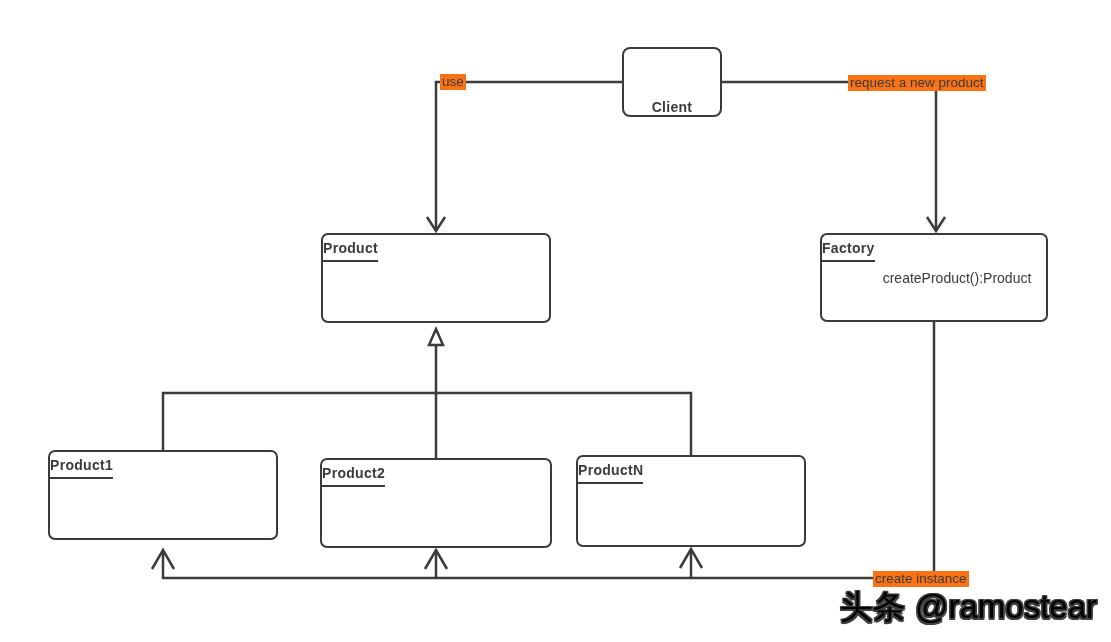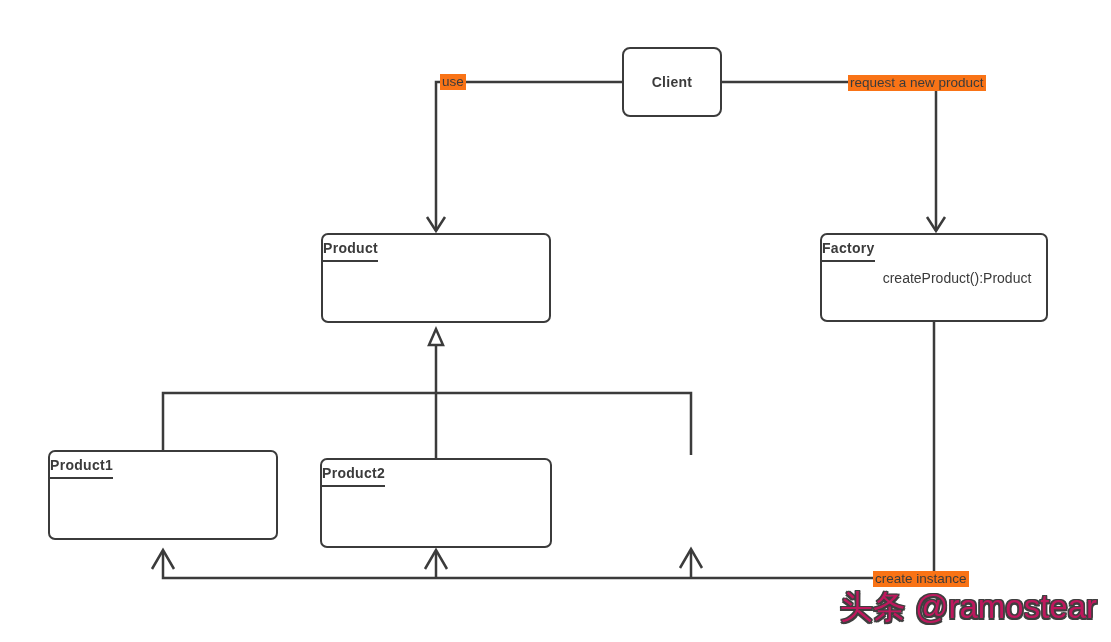--- a/index.html
+++ b/index.html
@@ -46,42 +46,42 @@
     align-items: center;
     padding-left: 8px;
     font-size: 14px;
   }
   .simple-box {
     position: absolute;
     background: #ffffff;
     border: 2.5px solid #3b3b3b;
     border-radius: 8px;
     display: flex;
-    align-items: center;
+    align-items: flex-end;
     justify-content: center;
     font-weight: bold;
     font-size: 14px;
     letter-spacing: 0.3px;
   }
   .edge-label {
     position: absolute;
     background: #f97316;
     font-size: 13.5px;
     line-height: 16px;
     padding: 0 2px;
     white-space: nowrap;
   }
   .watermark {
     position: absolute;
     right: 14px;
     bottom: 12px;
     font-size: 33px;
     font-weight: 500;
     white-space: nowrap;
-    color: #be185d;
+    color: #000000;
     text-shadow:
       -1.5px -1.5px 0 #3f3f3f,  1.5px -1.5px 0 #3f3f3f,
       -1.5px  1.5px 0 #3f3f3f,  1.5px  1.5px 0 #3f3f3f,
       -1.5px  0     0 #3f3f3f,  1.5px  0     0 #3f3f3f,
        0     -1.5px 0 #3f3f3f,  0      1.5px 0 #3f3f3f;
   }
 </style>
 </head>
 <body>
 
@@ -128,20 +128,25 @@
     <div class="class-attrs"></div>
     <div class="class-methods"></div>
   </div>
 
   <div class="class-box" style="left:320px; top:458px; width:232px; height:90px;justify-content:flex-end;">
     <div class="class-title">Product2</div>
     <div class="class-attrs"></div>
     <div class="class-methods"></div>
   </div>
 
+  <div class="class-box" style="left:576px; top:455px; width:230px; height:92px;">
+    <div class="class-title">ProductN</div>
+    <div class="class-attrs"></div>
+    <div class="class-methods"></div>
+  </div>
 
   <div class="edge-label" style="left:440px; top:74px;">use</div>
   <div class="edge-label" style="left:828px; top:75px;margin-left:20px;">request a new product</div>
   <div class="edge-label" style="left:873px; top:571px;">create instance</div>
 
   <div class="watermark">头条 @ramostear</div>
 
 </div>
 
 </body></html>

